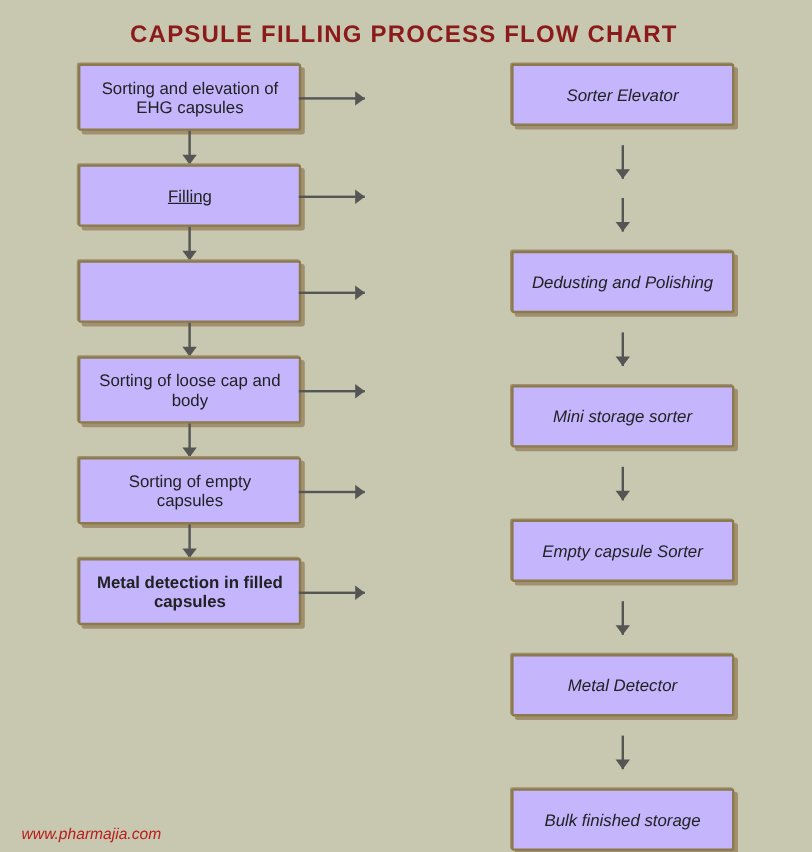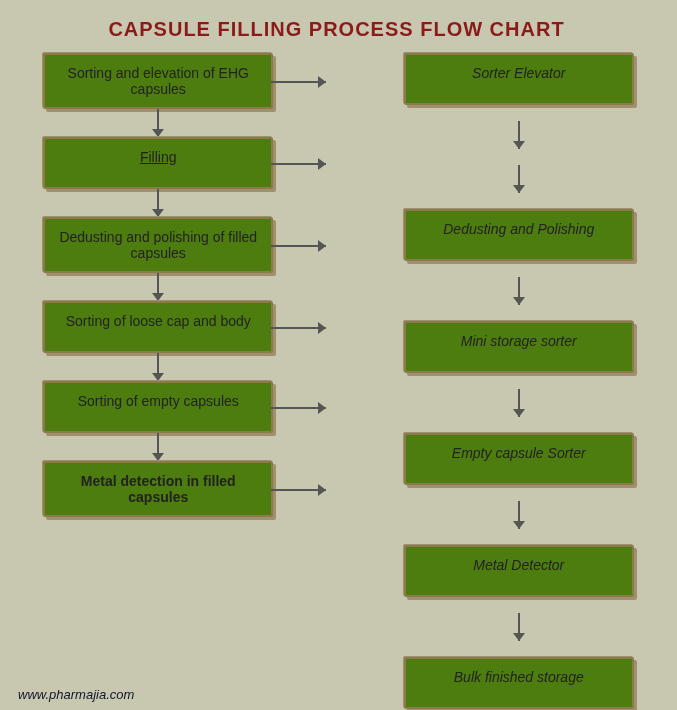--- a/index.html
+++ b/index.html
@@ -50,31 +50,31 @@
       flex-direction: column;
       align-items: center;
       width: 290px;
       gap: 16px;
       margin-left: 10px;
       position: relative;
       font-style: italic;
     }
 
     .box {
-      background: #4d7c0f;
+      background: #c4b5fd;
       border: 2px solid #8b7a4a;
       border-radius: 2px;
       text-align: center;
       font-size: 14px;
       color: #222;
       padding: 10px 12px;
-      width: 230px;
+      width: 186px;
       min-height: 52px;
       display: flex;
-      align-items: flex-start;
+      align-items: center;
       justify-content: center;
       position: relative;
       box-shadow: 3px 3px 0 #a09070, -1px -1px 0 #a09070;
     }
 
     .box-underline {
       text-decoration: underline;
     }
 
     .arrow-down {
@@ -110,21 +110,21 @@
       border-top: 6px solid transparent;
       border-bottom: 6px solid transparent;
       border-left: 8px solid #555;
     }
 
     .watermark {
       position: absolute;
       bottom: 8px;
       left: 18px;
       font-size: 13px;
-      color: #0f172a;
+      color: #b91c1c;
       font-style: italic;
     }
   </style>
 </head>
 <body>
 
 <div class="page-container">
 
   <div class="title">CAPSULE FILLING PROCESS FLOW CHART</div>
 
@@ -138,21 +138,20 @@
       </div>
       <div class="arrow-down"></div>
 
       <div class="box" style="position:relative;">
         <span class="box-underline">Filling</span>
         <div class="arrow-right-connector"></div>
       </div>
       <div class="arrow-down"></div>
 
       <div class="box" style="position:relative;">
-        <span>Dedusting and polishing of filled capsules</span>
         <div class="arrow-right-connector"></div>
       </div>
       <div class="arrow-down"></div>
 
       <div class="box" style="position:relative;">
         <span>Sorting of loose cap and body</span>
         <div class="arrow-right-connector"></div>
       </div>
       <div class="arrow-down"></div>
 

